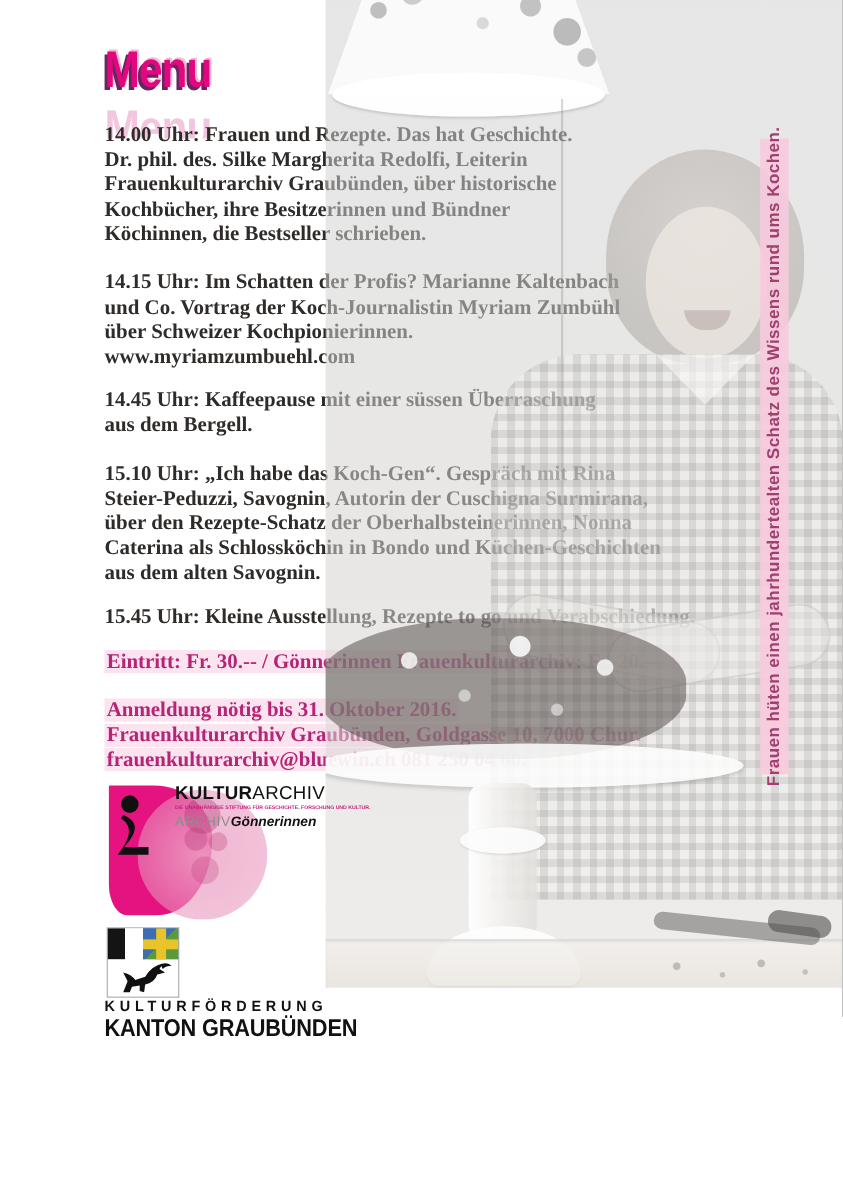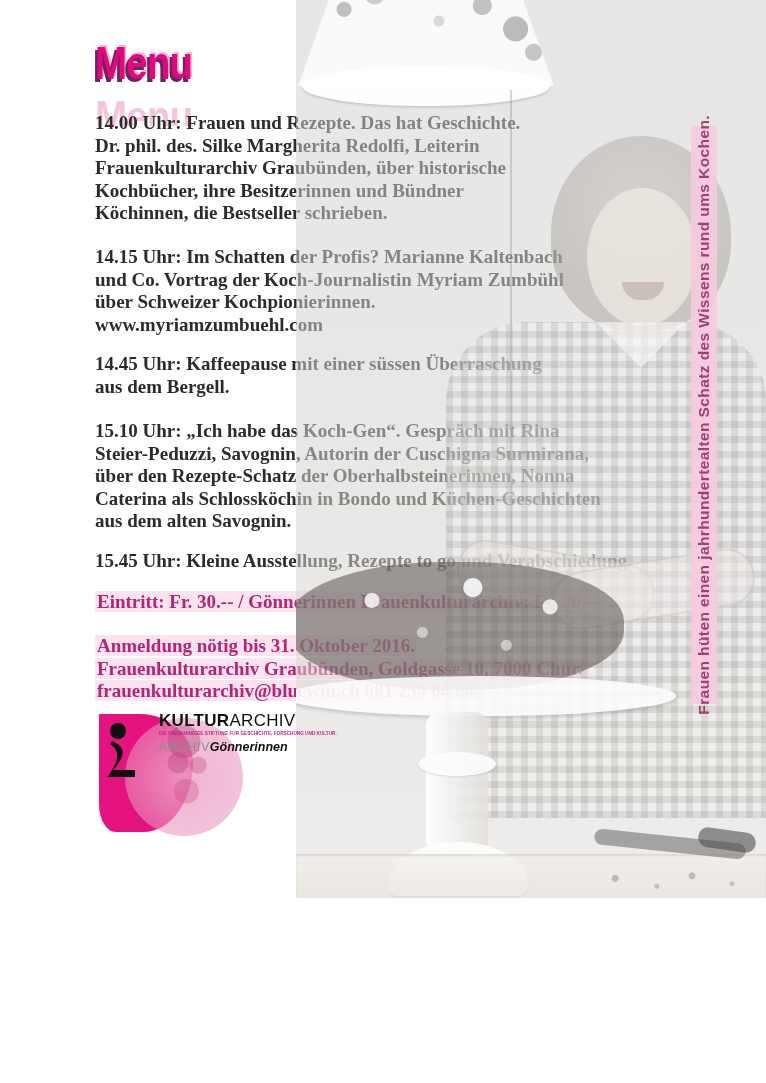--- a/index.html
+++ b/index.html
@@ -293,16 +293,28 @@
         <div class="fk-name">
           <span class="b">KULTUR</span><span class="l">ARCHIV</span>
         </div>
         <div class="fk-tagline">DIE UNABHÄNGIGE STIFTUNG FÜR GESCHICHTE, FORSCHUNG UND KULTUR.</div>
         <div class="fk-archiv">
           <span class="g1">ARCHIV</span><span class="g2">Gönnerinnen</span>
         </div>
       </div>
     </div>
 
+    <div class="gr-logo">
+      <div class="shield">
+        <div class="shield-tl"></div>
+        <div class="shield-tr"></div>
+        <svg class="shield-ibex" viewBox="0 0 56 32">
+          <path d="M10 30 L14 20 L10 12 Q18 14 21 19 L30 16 Q36 6 46 4 L43 9 L48 12 L41 14 Q38 22 30 23 L29 30 L25 29 L25 24 L18 25 L16 30 Z" fill="#101010"></path>
+          <path d="M44 5 Q50 2 54 6 Q49 6 46 9 Z" fill="#101010"></path>
+        </svg>
+      </div>
+      <div class="gr-line1">KULTURFÖRDERUNG</div>
+      <div class="gr-line2">KANTON GRAUBÜNDEN</div>
+    </div>
 
   </div>
 
 </div>
 
 </body></html>

